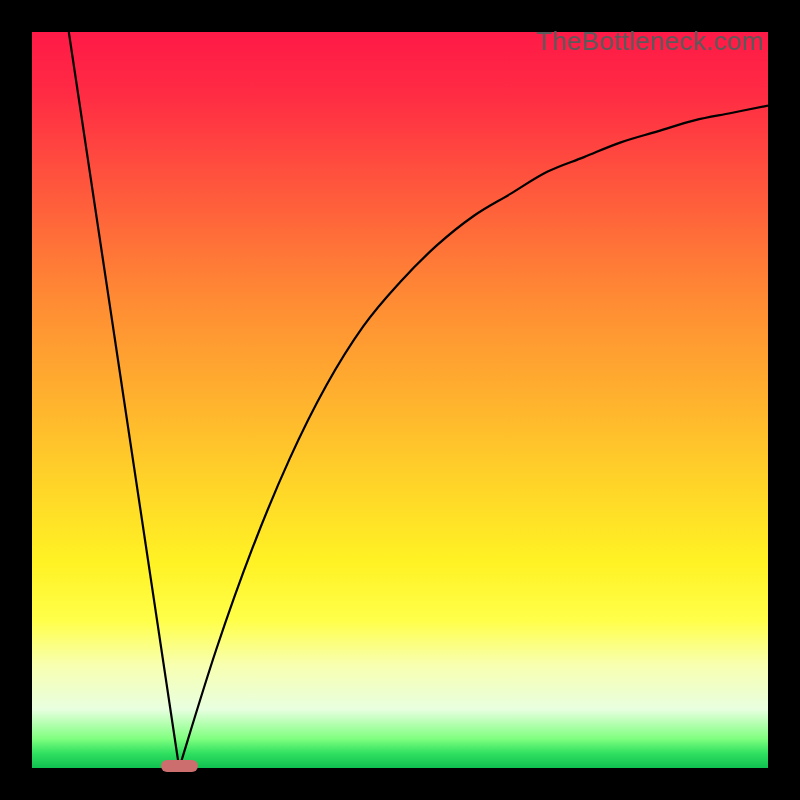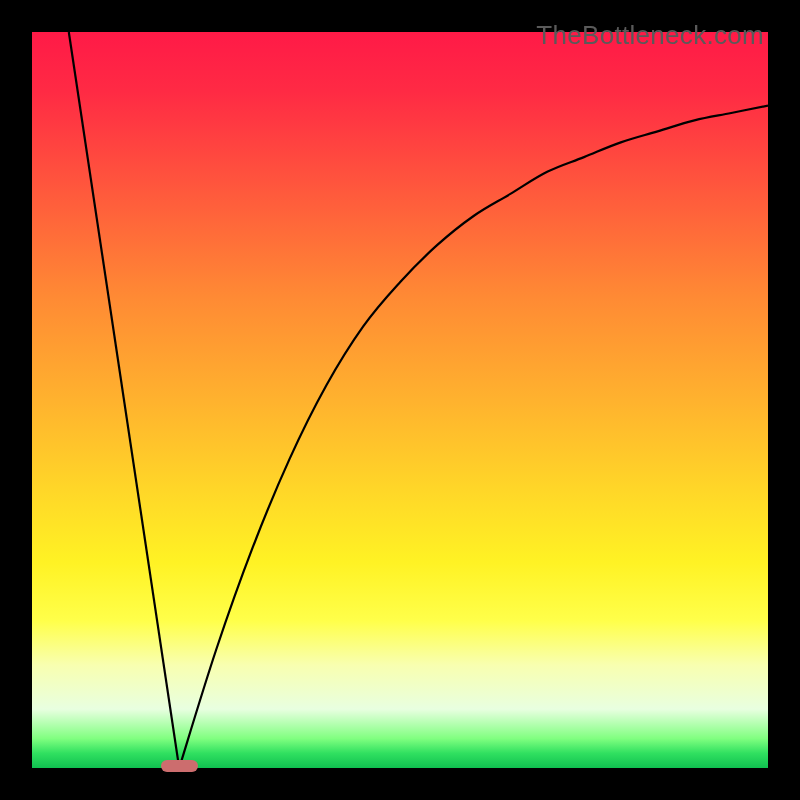--- a/index.html
+++ b/index.html
@@ -29,21 +29,21 @@
       #ffff4a 80%,
       #f8ffb0 86%,
       #e8ffe0 92%,
       #80ff80 96%,
       #30e060 98%,
       #10c050 100%
     );
   }
   .watermark {
     position: absolute;
-    top: 20px;
+    top: 26px;
     right: 36px;
     color: #5a5a5a;
     font-size: 26px;
     font-weight: 500;
     letter-spacing: 0.3px;
   }
   .curve {
     position: absolute;
     left: 32px;
     top: 32px;

